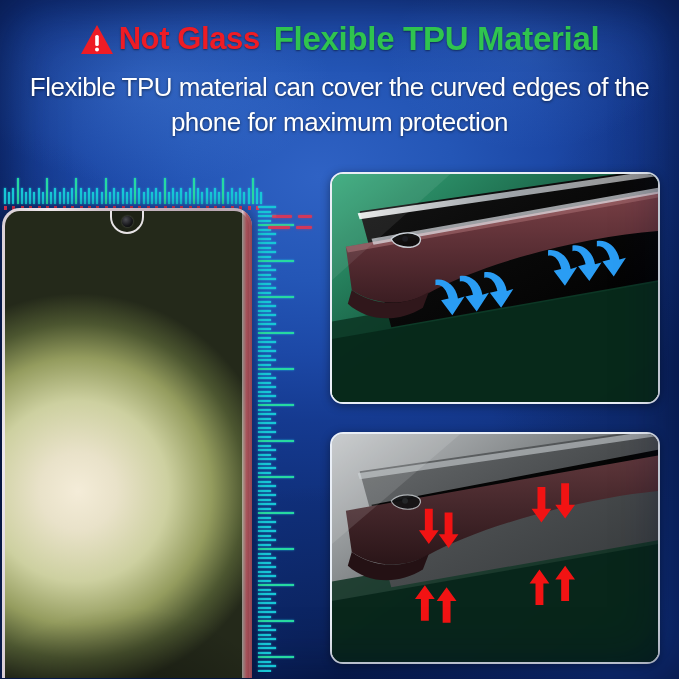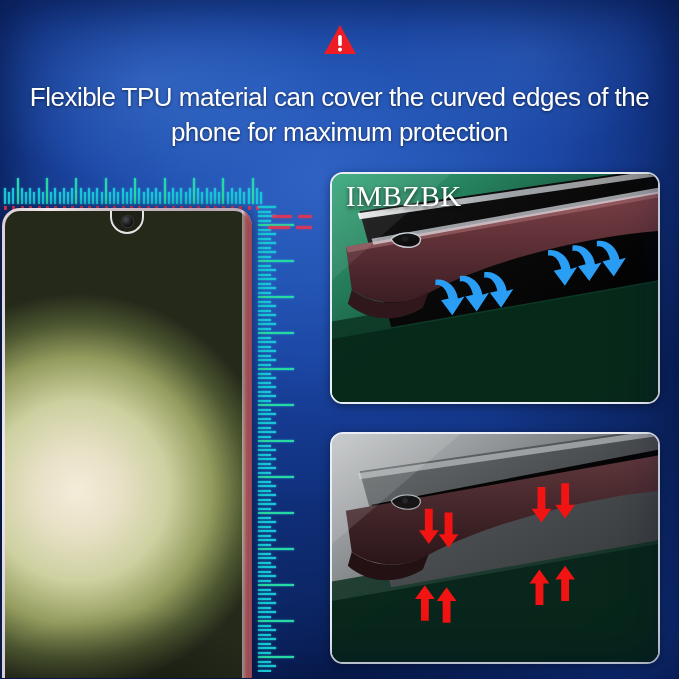--- a/index.html
+++ b/index.html
@@ -36,21 +36,21 @@
   .t-red{
     color:#ee1c25;font-size:31px;font-weight:bold;letter-spacing:-.4px;
     text-shadow:0 1px 2px rgba(0,0,0,.45);white-space:nowrap;line-height:1;
   }
   .t-green{
     color:#2fc44f;font-size:33px;font-weight:bold;letter-spacing:-.3px;
     text-shadow:0 1px 2px rgba(0,0,0,.45);white-space:nowrap;line-height:1;
     margin-left:9px;
   }
   .subtitle{
-    position:absolute;left:14px;top:80px;width:651px;
+    position:absolute;left:14px;top:70px;width:651px;
     color:#ffffff;font-size:26px;font-weight:500;line-height:1.33;
     text-align:center;letter-spacing:-.5px;
     text-shadow:0 1px 3px rgba(0,0,0,.55);
   }
 
   
   .left-pane{position:absolute;left:0px;top:160px;width:312px;height:519px;z-index:4;}
 
   .ruler-top{position:absolute;left:0;top:16px;width:270px;height:36px;overflow:hidden;}
   .ruler-right{position:absolute;left:252px;top:42px;width:58px;height:470px;overflow:hidden;}
@@ -120,20 +120,22 @@
 
 <div class="stage">
 
   <div class="header">
     <div class="title-row">
       <svg class="warn-icon" viewBox="0 0 34 31">
         <polygon points="17,1 33,30 1,30" fill="#ee1c25"></polygon>
         <rect x="15.2" y="11" width="3.6" height="11" rx="1.6" fill="#ffffff"></rect>
         <circle cx="17" cy="25.6" r="2" fill="#ffffff"></circle>
       </svg>
+      <span class="t-red">Not Glass</span>
+      <span class="t-green">Flexible TPU Material</span>
     </div>
     <div class="subtitle">Flexible TPU material can cover the curved edges of the phone for maximum protection</div>
   </div>
 
   <div class="left-pane">
 
     <div class="ruler-top" id="ruler-top">
         <div class="tick-h" style="left: 4px; height: 16px; background: rgb(23, 199, 214);"></div>
         <div class="redtick-h" style="left: 4px; background: rgb(240, 50, 74);"></div>
         <div class="tick-h" style="left: 8.2px; height: 12px; background: rgb(23, 199, 214);"></div>
@@ -416,21 +418,20 @@
             <path d="M-14,-32 C-4,-34 8,-26 10,-12 L17,-14 L4,6 L-8,-10 L0,-12 C-2,-22 -8,-28 -14,-26 Z"></path>
           </g>
           <g transform="translate(52,-10)">
             <path d="M-14,-32 C-4,-34 8,-26 10,-12 L17,-14 L4,6 L-8,-10 L0,-12 C-2,-22 -8,-28 -14,-26 Z"></path>
           </g>
         </g>
 
         <path d="M0,0 L120,0 L0,108 Z" fill="#ffffff" opacity="0.08"></path>
       </svg>
     </div>
-    <div class="panel-label">IMBZBK</div>
   </div>
 
   <div class="panel bad">
     <div class="scene">
       <svg viewBox="0 0 330 232" preserveAspectRatio="none">
         <defs>
           <linearGradient id="gGrayBg" x1="0" y1="0" x2="1" y2="1">
             <stop offset="0" stop-color="#c3c6c8"></stop>
             <stop offset="0.38" stop-color="#7e8284"></stop>
             <stop offset="0.72" stop-color="#3b3e3f"></stop>

